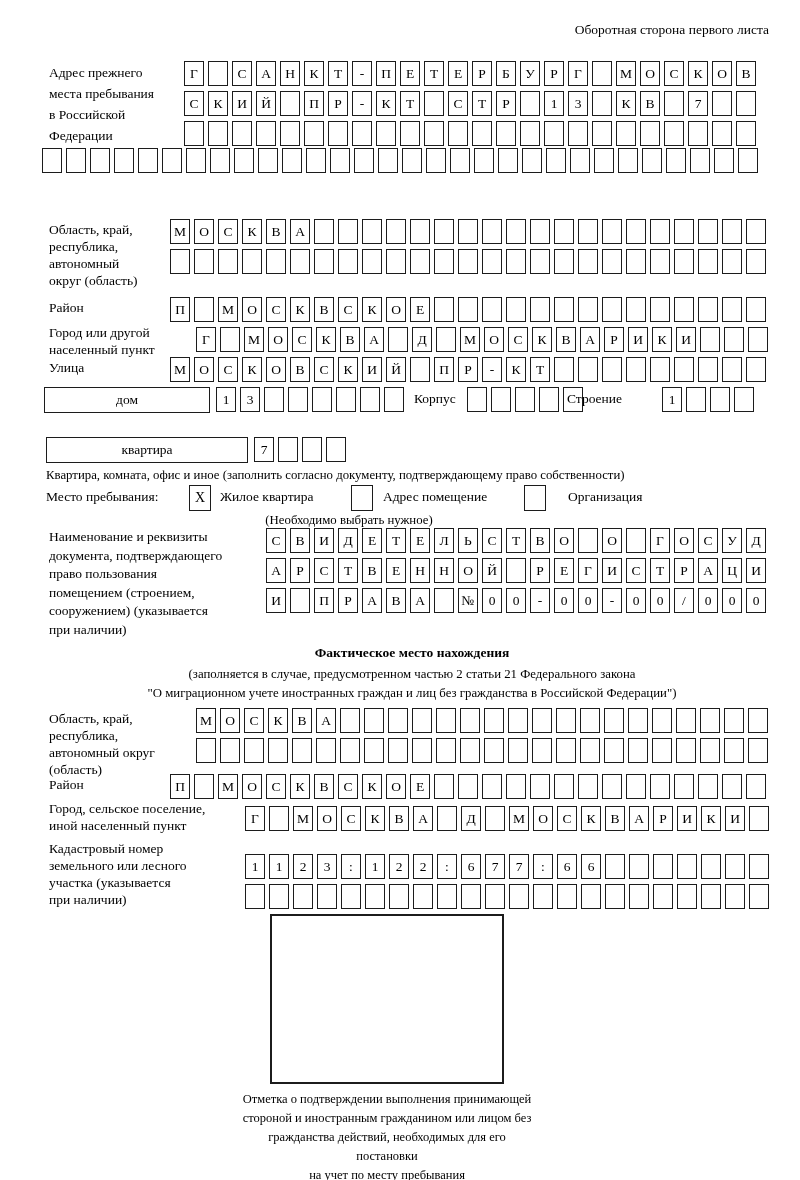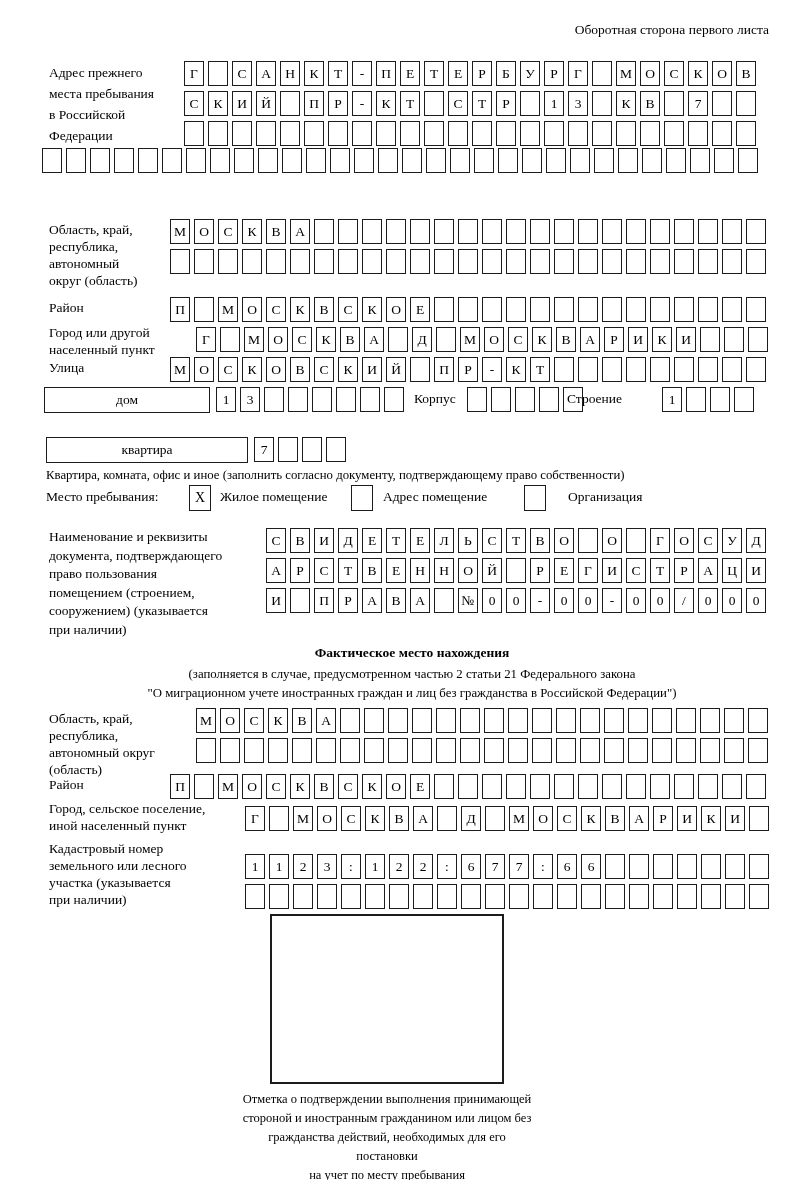--- a/index.html
+++ b/index.html
@@ -322,25 +322,26 @@
   <div class="cellrow" style="left:242px;top:437px;">
       <span class="cell">7</span>
       <span class="cell"></span>
       <span class="cell"></span>
       <span class="cell"></span>
     </div>
   <div class="note" style="left:34px;top:468px;">Квартира, комната, офис и иное (заполнить согласно документу, подтверждающему право собственности)</div>
 
   <div class="note" style="left:34px;top:489px;font-size:13.5px;">Место пребывания:</div>
   <div class="chk" style="left:177px;top:485px;">X</div>
-  <div class="note" style="left:208px;top:489px;font-size:13.5px;">Жилое помещение</div>
+  <div class="note" style="left:208px;top:489px;font-size:13.5px;">Жилое квартира</div>
   <div class="chk" style="left:339px;top:485px;"></div>
   <div class="note" style="left:371px;top:489px;font-size:13.5px;">Адрес помещение</div>
   <div class="chk" style="left:512px;top:485px;"></div>
   <div class="note" style="left:556px;top:489px;font-size:13.5px;">Организация</div>
+  <div class="note" style="left:187px;top:513px;width:300px;text-align:center;">(Необходимо выбрать нужное)</div>
 
   <div class="lbl tight" style="left:37px;top:528px;">Наименование и реквизиты
 документа, подтверждающего
 право пользования
 помещением (строением,
 сооружением) (указывается
 при наличии)</div>
   <div class="cellrow" style="left:254px;top:528px;">
       <span class="cell">С</span>
       <span class="cell">В</span>

